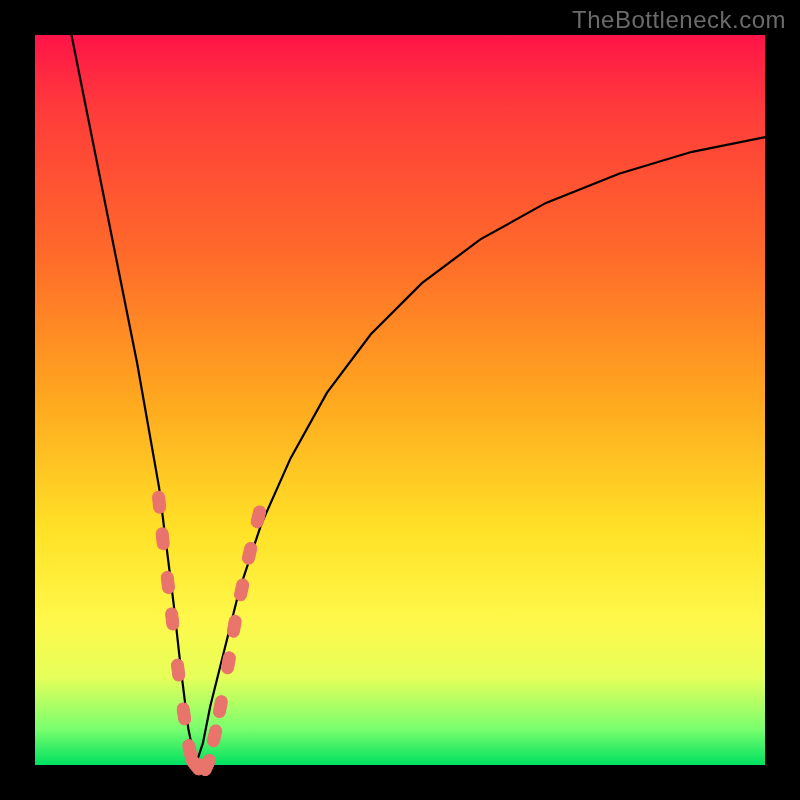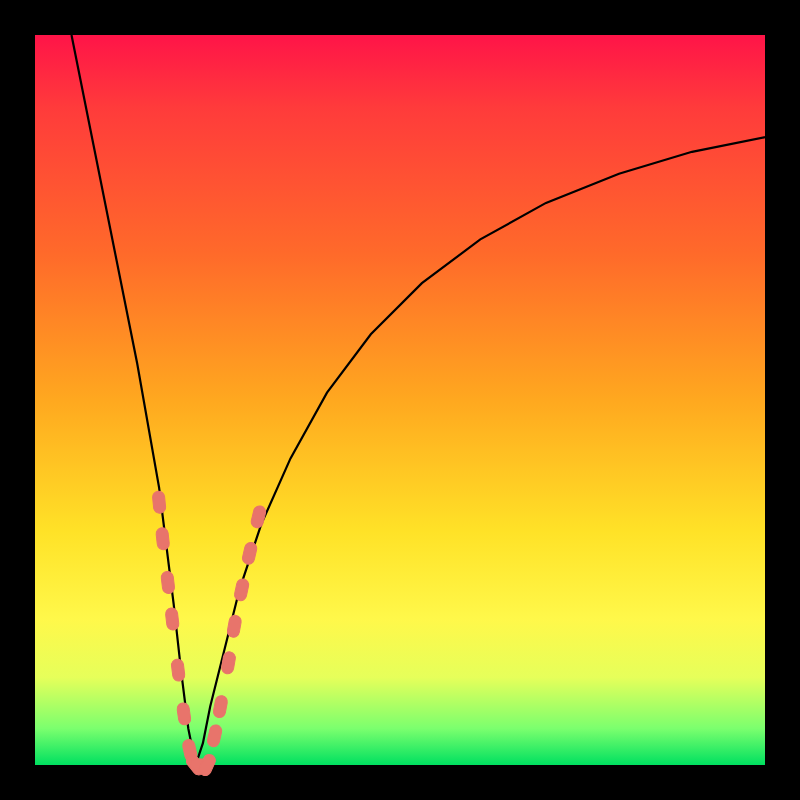--- a/index.html
+++ b/index.html
@@ -62,20 +62,21 @@
   .marker {
     fill: #e8746b;
     stroke: #e8746b;
   }
 </style>
 </head>
 <body>
 
 <div class="frame">
 
+  <div class="watermark">TheBottleneck.com</div>
 
   <div class="plot-area">
     <svg class="curves" viewBox="0 0 730 730" preserveAspectRatio="none">
       <path id="curve-path" class="curve-path" d="M36.5 0.0 L58.4 109.5 L80.3 219.0 L102.2 328.5 L124.1 452.6 L138.7 569.4 L146.0 635.1 L153.3 693.5 L160.6 730.0 L167.9 708.1 L175.2 671.6 L189.8 613.2 L204.4 554.8 L226.3 489.1 L255.5 423.4 L292.0 357.7 L335.8 299.3 L386.9 248.2 L445.3 204.4 L511.0 167.9 L584.0 138.7 L657.0 116.8 L730.0 102.2"></path>
       <g id="marker-layer">
           <rect x="-11.0" y="-6.0" width="22" height="12" rx="6" class="marker" transform="translate(124.1,467.2) rotate(84.3)"></rect>
           <rect x="-11.0" y="-6.0" width="22" height="12" rx="6" class="marker" transform="translate(127.7,503.7) rotate(83.8)"></rect>
           <rect x="-11.0" y="-6.0" width="22" height="12" rx="6" class="marker" transform="translate(132.9,547.5) rotate(83.3)"></rect>
           <rect x="-11.0" y="-6.0" width="22" height="12" rx="6" class="marker" transform="translate(137.2,584.0) rotate(83.3)"></rect>
           <rect x="-11.0" y="-6.0" width="22" height="12" rx="6" class="marker" transform="translate(143.1,635.1) rotate(83.0)"></rect>

